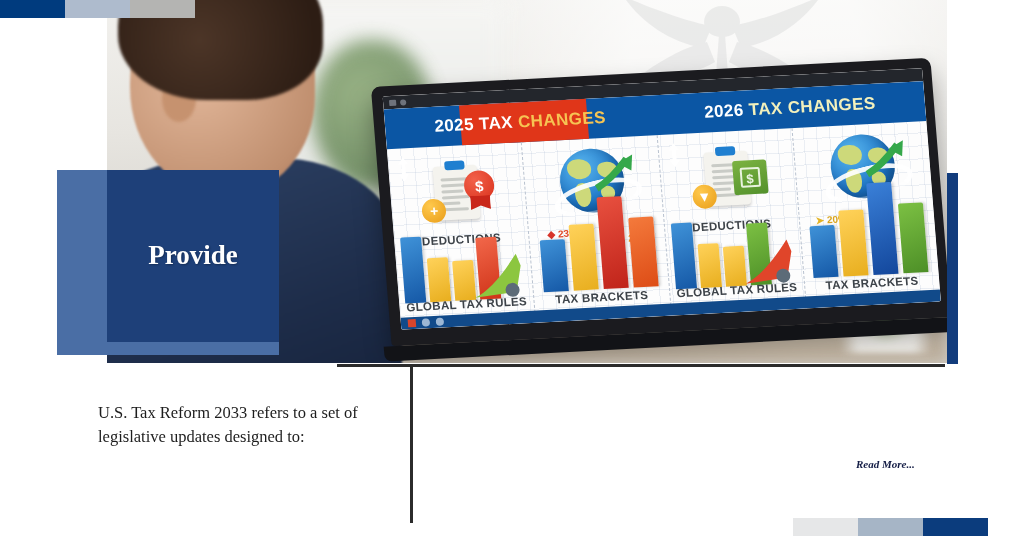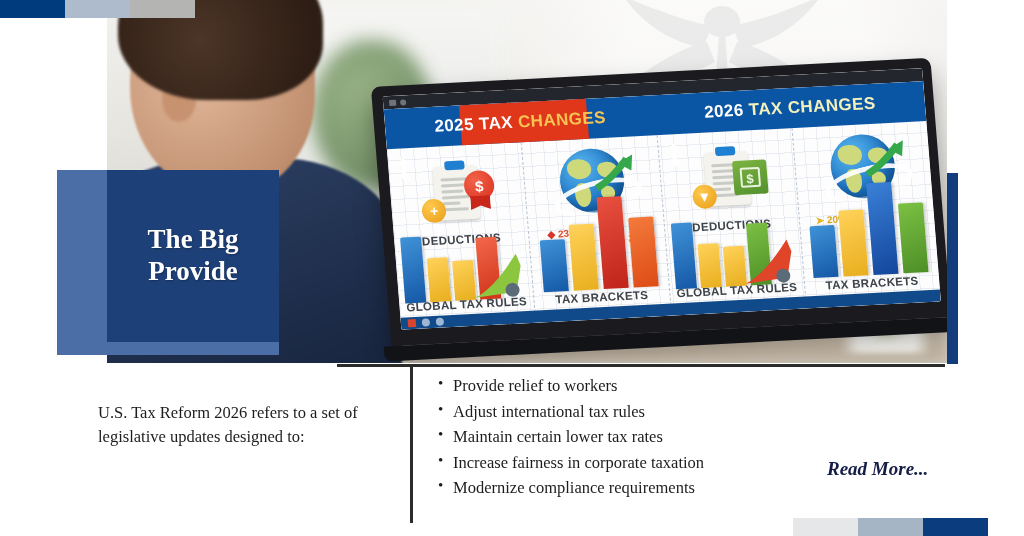--- a/index.html
+++ b/index.html
@@ -129,22 +129,22 @@
      text-shadow:1px 1px 2px rgba(0,0,0,.3);}
 
   
   .hline{position:absolute;left:337px;top:364px;width:608px;height:2.5px;background:#2b2b2b;}
   .vline{position:absolute;left:410px;top:367px;width:2.5px;height:156px;background:#2b2b2b;}
 
   .lead{position:absolute;left:98px;top:401px;width:300px;font-size:16.5px;line-height:1.45;color:#1d1d1d;}
   .blist{position:absolute;left:438px;top:373px;margin:0;padding:0;list-style:none;}
   .blist li{font-size:16.5px;line-height:1.55;color:#1d1d1d;padding-left:15px;position:relative;}
   .blist li::before{content:"\2022";position:absolute;left:0;top:-1px;font-size:15px;color:#1d1d1d;}
-  .readmore{position:absolute;left:827px;top:458px;font-family:"Liberation Serif",serif;font-weight:700;font-style:italic;
-            font-size:19px;color:#131c45;cursor:pointer;}
+  .readmore{position:absolute;left:856px;top:458px;font-family:"Liberation Serif",serif;font-weight:700;font-style:italic;
+            font-size:11px;color:#131c45;cursor:pointer;}
 </style>
 </head>
 <body>
 
 <div class="stage">
 
   <div class="hero">
     <div class="hero-bg"></div>
     <div class="win-pane"></div>
     <div class="plant-l"></div>
@@ -328,37 +328,29 @@
     <i style="background:#b4b4b2"></i>
   </div>
 
 
   <div class="rightbar"></div>
 
   <div class="bigpic-back"></div>
   <div class="bigpic-front"></div>
   <div class="bigpic-txt">
     <div>
-      <div>The Big</div>
       <div>Provide</div>
     </div>
   </div>
 
   <div class="hline"></div>
   <div class="vline"></div>
 
-  <div class="lead">U.S. Tax Reform 2026 refers to a set of legislative updates designed to:</div>
-
-  <ul class="blist">
-    <li>Provide relief to workers</li>
-    <li>Adjust international tax rules</li>
-    <li>Maintain certain lower tax rates</li>
-    <li>Increase fairness in corporate taxation</li>
-    <li>Modernize compliance requirements</li>
-  </ul>
+  <div class="lead">U.S. Tax Reform 2033 refers to a set of legislative updates designed to:</div>
+
 
   <div class="readmore">Read More...</div>
 
   <div class="deco-bot">
     <i style="background:#e6e7e8"></i>
     <i style="background:#a6b5c6"></i>
     <i style="background:#0b3c7d"></i>
   </div>
 
 </div>

